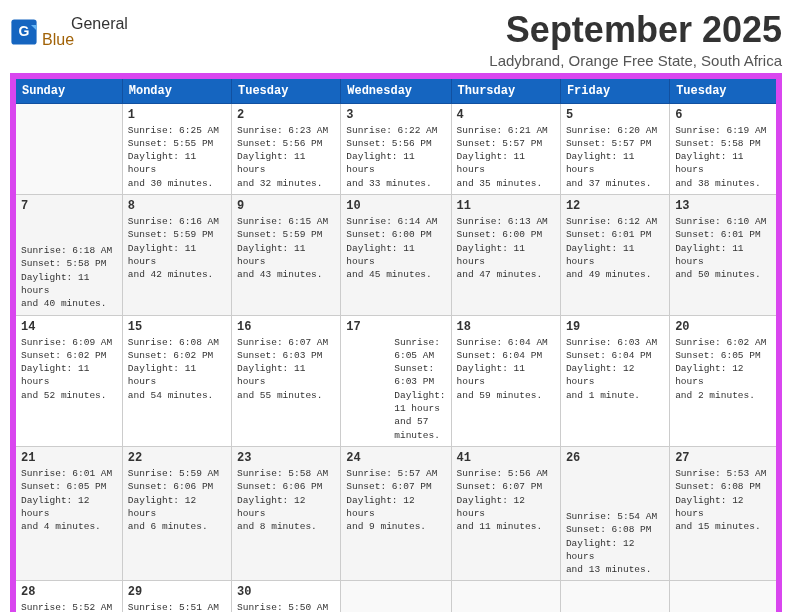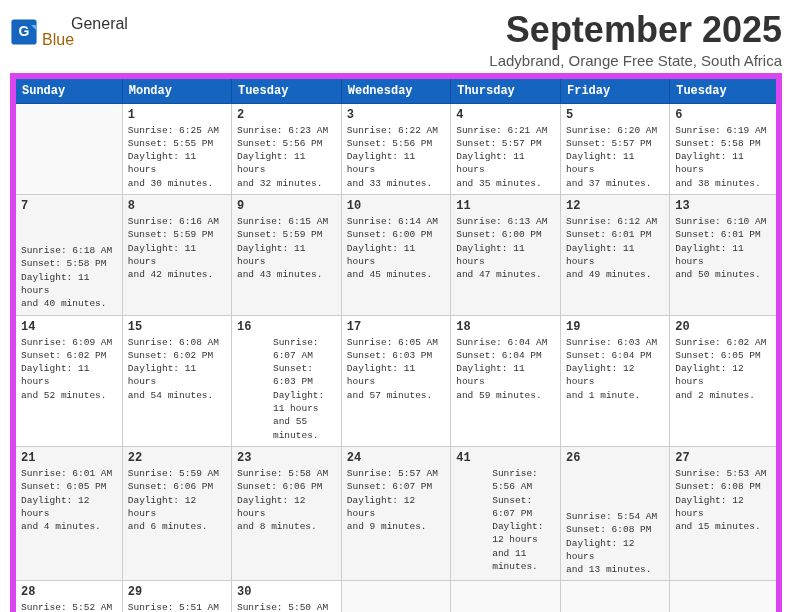--- a/index.html
+++ b/index.html
@@ -231,28 +231,28 @@
         </td>
         <td>
           <span class="day-number">15</span>
           <div class="day-info" style="white-space: pre-line;">Sunrise: 6:08 AM
 Sunset: 6:02 PM
 Daylight: 11 hours
 and 54 minutes.</div>
         </td>
         <td>
           <span class="day-number">16</span>
-          <div class="day-info" style="white-space: pre-line; margin-left: 36px;">Sunrise: 6:07 AM
+          <div class="day-info" style="white-space: pre-line;">Sunrise: 6:07 AM
 Sunset: 6:03 PM
 Daylight: 11 hours
 and 55 minutes.</div>
         </td>
         <td>
           <span class="day-number">17</span>
-          <div class="day-info" style="white-space: pre-line;">Sunrise: 6:05 AM
+          <div class="day-info" style="white-space: pre-line; margin-left: 48px;">Sunrise: 6:05 AM
 Sunset: 6:03 PM
 Daylight: 11 hours
 and 57 minutes.</div>
         </td>
         <td>
           <span class="day-number">18</span>
           <div class="day-info" style="white-space: pre-line;">Sunrise: 6:04 AM
 Sunset: 6:04 PM
 Daylight: 11 hours
 and 59 minutes.</div>
@@ -296,21 +296,21 @@
         </td>
         <td>
           <span class="day-number">24</span>
           <div class="day-info" style="white-space: pre-line;">Sunrise: 5:57 AM
 Sunset: 6:07 PM
 Daylight: 12 hours
 and 9 minutes.</div>
         </td>
         <td>
           <span class="day-number">41</span>
-          <div class="day-info" style="white-space: pre-line; margin-left: 36px;">Sunrise: 5:56 AM
+          <div class="day-info" style="white-space: pre-line;">Sunrise: 5:56 AM
 Sunset: 6:07 PM
 Daylight: 12 hours
 and 11 minutes.</div>
         </td>
         <td>
           <span class="day-number">26</span>
           <div class="day-info" style="white-space: pre-line; margin-top: 45px;">Sunrise: 5:54 AM
 Sunset: 6:08 PM
 Daylight: 12 hours
 and 13 minutes.</div>

